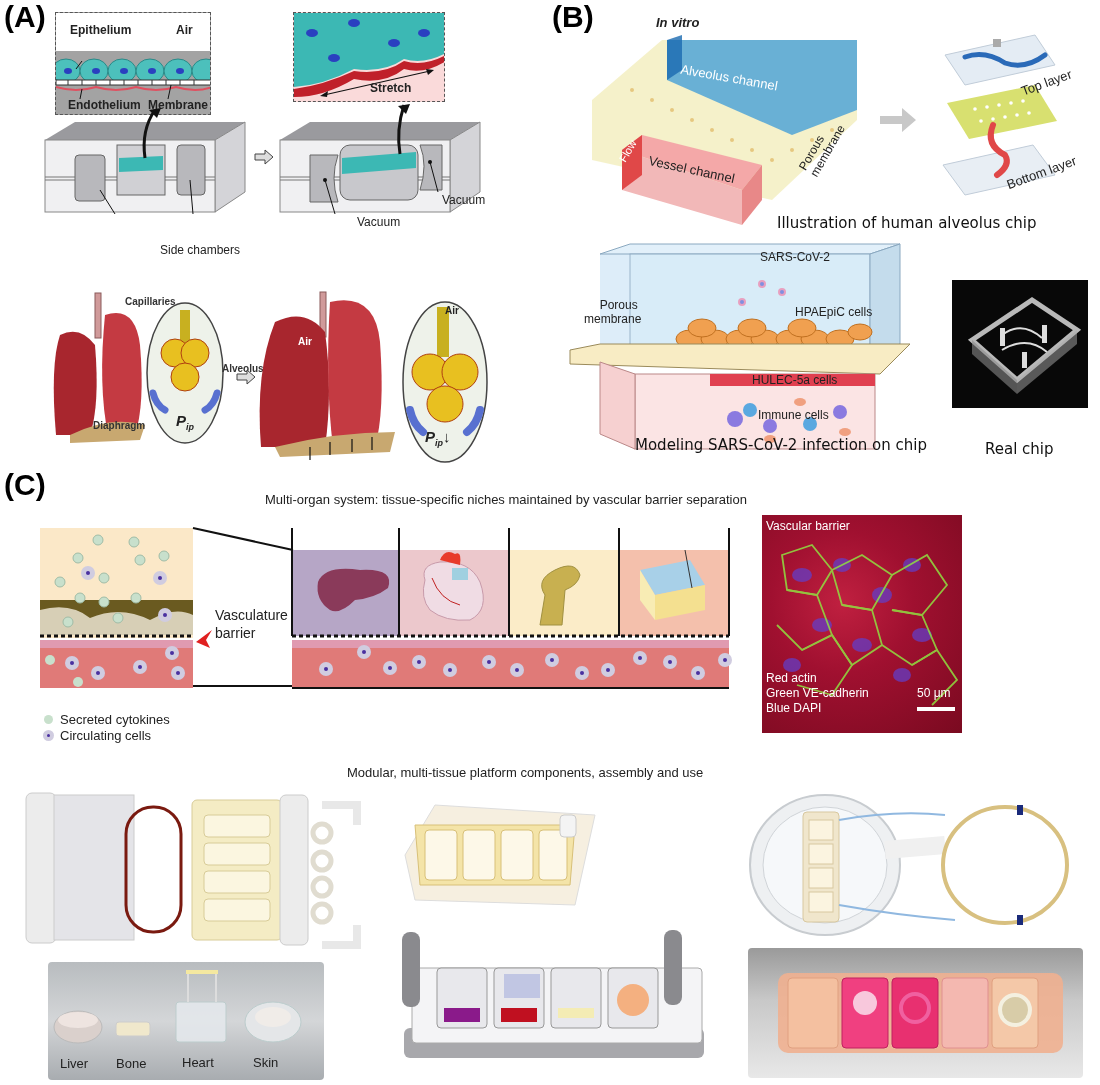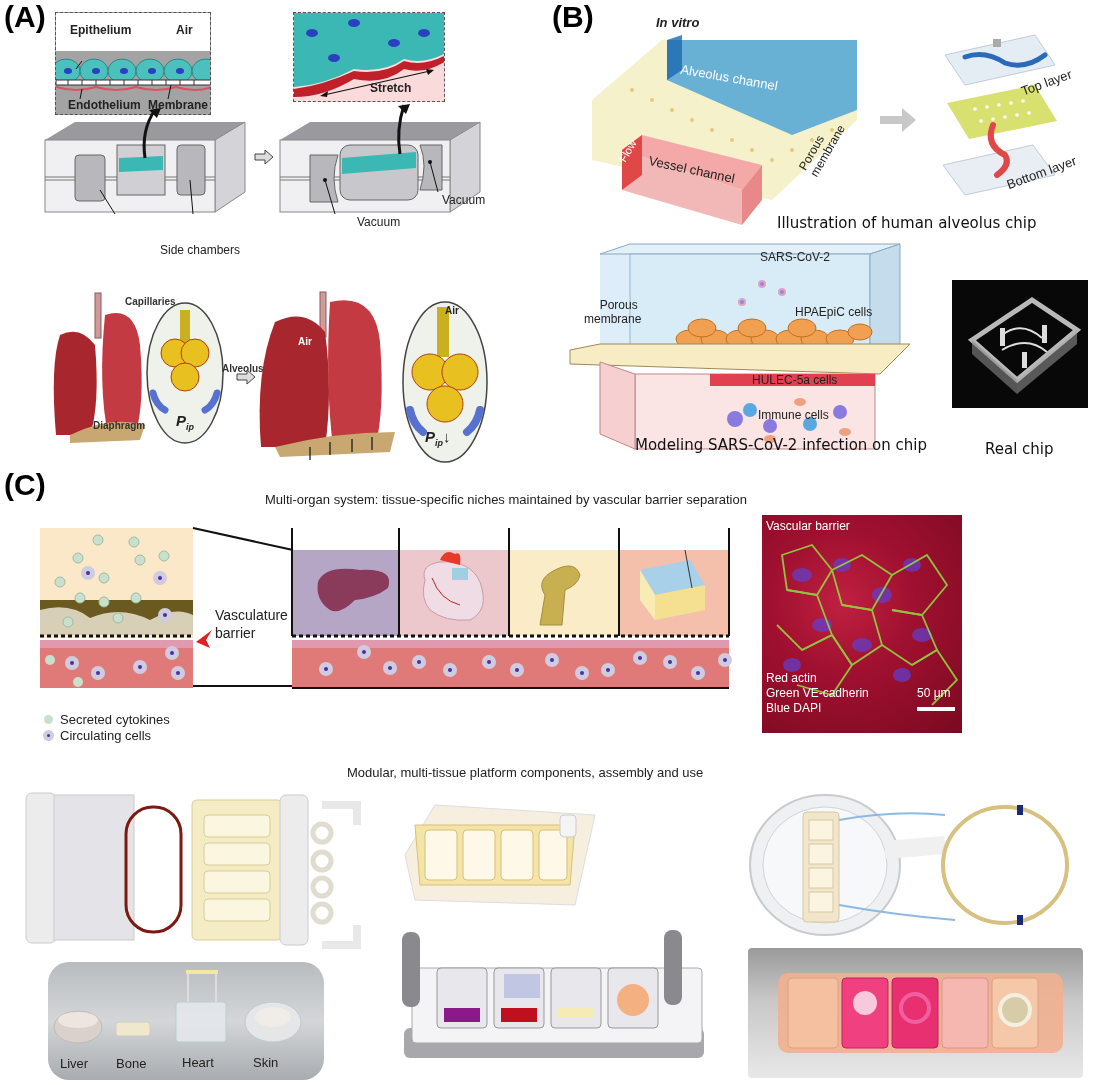--- a/index.html
+++ b/index.html
@@ -491,21 +491,21 @@
         <rect x="64" y="102" width="24" height="20"></rect>
     </g>
     <path d="M140 60 L200 55" stroke="#f0f0f0" stroke-width="18"></path>
     <path d="M94 30 Q150 20 200 25 M94 115 Q150 125 210 130" stroke="#90b8e0" stroke-width="2" fill="none"></path>
     <ellipse cx="260" cy="75" rx="62" ry="58" fill="none" stroke="#d8c080" stroke-width="4"></ellipse>
     <rect x="272" y="15" width="6" height="10" fill="#1a2a7a"></rect>
     <rect x="272" y="125" width="6" height="10" fill="#1a2a7a"></rect>
   </svg>
 </div>
 
-<div class="photo" style="left:48px; top:962px; width:276px; height:118px; background:linear-gradient(180deg,#b8bcbf 0%, #d4d6d8 50%, #a8acb0 100%);border-radius:21px;">
+<div class="photo" style="left:48px; top:962px; width:276px; height:118px; background:linear-gradient(180deg,#b8bcbf 0%, #d4d6d8 50%, #a8acb0 100%);">
   <svg width="276" height="118" style="left:0;top:0;">
     <ellipse cx="30" cy="65" rx="24" ry="16" fill="#dad0cc" stroke="#bbb"></ellipse>
     <ellipse cx="30" cy="58" rx="20" ry="8" fill="#eee4e0"></ellipse>
     <rect x="68" y="60" width="34" height="14" rx="3" fill="#f0e8cc" stroke="#ccc"></rect>
     <rect x="128" y="40" width="50" height="40" rx="3" fill="#e4e8ec" stroke="#bcc" opacity="0.9"></rect>
     <line x1="140" y1="10" x2="140" y2="40" stroke="#ddd" stroke-width="2"></line>
     <line x1="168" y1="10" x2="168" y2="40" stroke="#ddd" stroke-width="2"></line>
     <rect x="138" y="8" width="32" height="4" fill="#f4e8a0"></rect>
     <ellipse cx="225" cy="60" rx="28" ry="20" fill="#e4e6e8" stroke="#bcc"></ellipse>
     <ellipse cx="225" cy="55" rx="18" ry="10" fill="#f0ece8"></ellipse>

